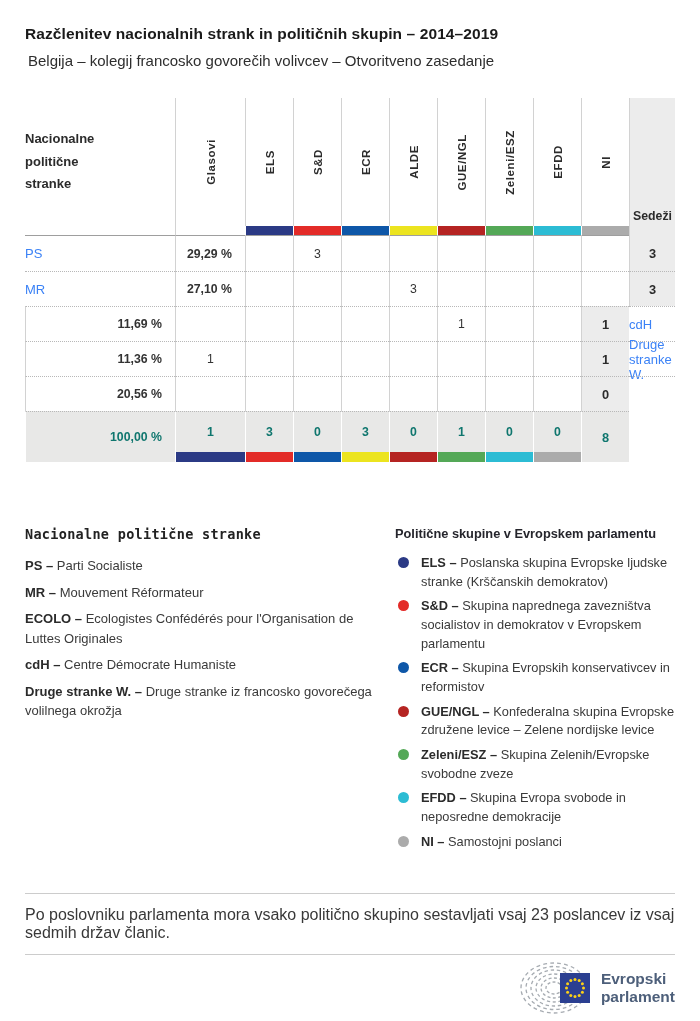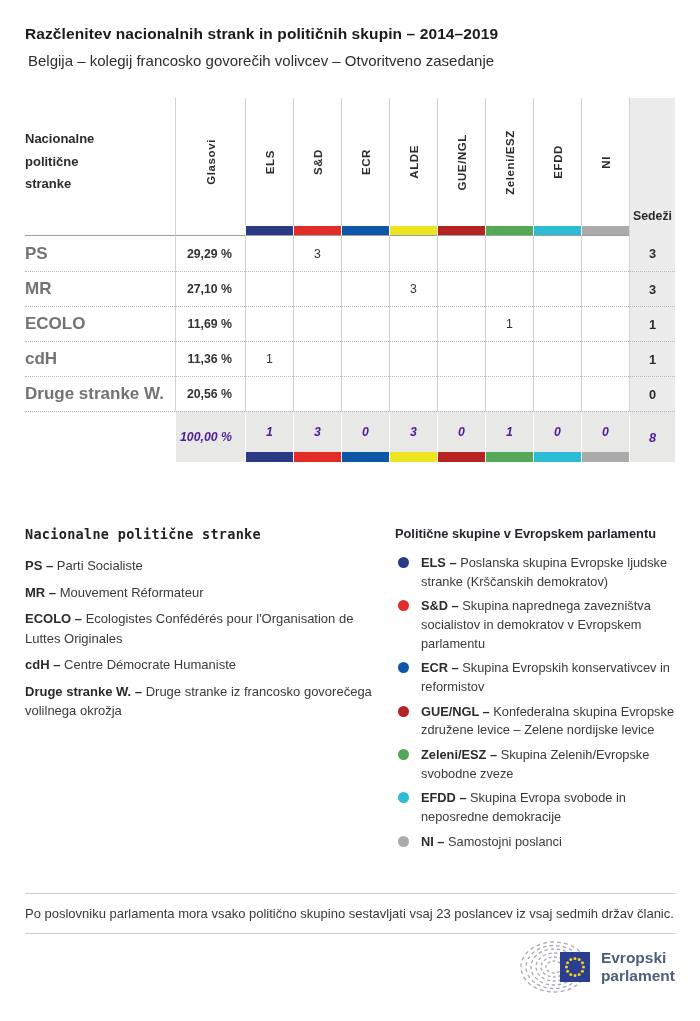--- a/index.html
+++ b/index.html
@@ -20,25 +20,25 @@
   .nameh { align-items:center; justify-content:flex-start; }
   .nameh span { display:block; width:72px; font-size:13px; font-weight:bold; color:#2b2b2b;
                 line-height:1.75; word-wrap:break-word; overflow-wrap:break-word; }
   .vtext { writing-mode:vertical-rl; transform:rotate(180deg); font-size:11.5px; font-weight:bold;
            color:#2b2b2b; letter-spacing:.6px; white-space:nowrap; }
   .seatsh { grid-row:span 2; background:#ececec; align-items:flex-end; padding-bottom:13px;
             font-size:12.3px; font-weight:600; color:#2b2b2b; }
   .bandc { border-left:1px solid #fff; border-bottom:1px solid #9e9e9e; }
   .bandc.empty { background:#fff; border-left:none; border-bottom:1px solid #9e9e9e; }
   .bandc.empty2 { background:#fff; border-bottom:1px solid #9e9e9e; border-left:1px solid #d2d2d2; }
-  .pname { justify-content:flex-start; font-size:17px; font-weight:bold; color:#737373; }
+  .pname { justify-content:flex-start; font-size:13px; font-weight:normal; color:#3b82f6; }
   .votes { justify-content:flex-end; padding-right:13px;font-weight:bold; }
   .seatc { background:#ececec; font-weight:bold; font-size:12.8px; color:#2b2b2b; }
   .dt { border-top:1px dotted #b8b8b8; }
-  .tc { background:#e8e8e7; border-left:1px solid #fff; font-weight:bold; color:#4c1d95;font-style:italic; }
+  .tc { background:#e8e8e7; border-left:1px solid #fff; font-weight:bold; color:#0f766e; }
   .tvotes { grid-row:span 2; justify-content:flex-end; padding-right:13px; }
   .tseats { grid-row:span 2; font-size:12.8px; }
   .bband { border-left:1px solid #fff; }
   .bband.empty { background:#fff; border-left:none; }
 
   
   .legends { display:flex; margin-top:64px; }
   .leg-left { width:370px; padding-right:20px; }
   .leg-left h3 { font-family:"DejaVu Sans Mono", monospace; font-size:13.5px; font-weight:bold;
                  color:#222; letter-spacing:.3px; margin-bottom:14px; }
@@ -46,21 +46,21 @@
   .pitem b { color:#2b2b2b; }
   .leg-right { width:280px; }
   .leg-right h3 { font-size:12.8px; font-weight:bold; color:#25252c; margin-bottom:13px; }
   .gitem { display:flex; align-items:flex-start; font-size:12.8px; color:#3a3a3a;
            line-height:1.46; margin-bottom:6px; }
   .dot { flex:0 0 11px; width:11px; height:11px; border-radius:50%; margin:3px 12px 0 3px; }
   .gitem b { color:#2b2b2b; }
 
   
   .rule { border:none; border-top:1px solid #ccc; margin-top:36px; }
-  .note { font-size:13px; color:#383838; margin:12px 0; }
+  .note { font-size:16px; color:#383838; margin:12px 0; }
   .rule2 { border:none; border-top:1px solid #ccc; }
   .srcrow { position:relative; height:70px; margin-top:6px; }
   .eplogo { position:absolute; right:0; top:0; display:flex; align-items:center; }
   .eplogo .lgtxt { font-size:15.5px; font-weight:bold; color:#4d5f7a; line-height:1.2; margin-left:9px; }
 </style>
 </head>
 <body>
 
 <div class="page">
 
@@ -129,21 +129,20 @@
     <div class="c dt"></div>
     <div class="c dt"></div>
     <div class="c dt"></div>
     <div class="c dt">3</div>
     <div class="c dt"></div>
     <div class="c dt"></div>
     <div class="c dt"></div>
     <div class="c dt"></div>
     <div class="c seatc dt">3</div>
 
-    <div class="c nb pname dt">ECOLO</div>
     <div class="c votes dt">11,69 %</div>
     <div class="c dt"></div>
     <div class="c dt"></div>
     <div class="c dt"></div>
     <div class="c dt"></div>
     <div class="c dt"></div>
     <div class="c dt">1</div>
     <div class="c dt"></div>
     <div class="c dt"></div>
     <div class="c seatc dt">1</div>

